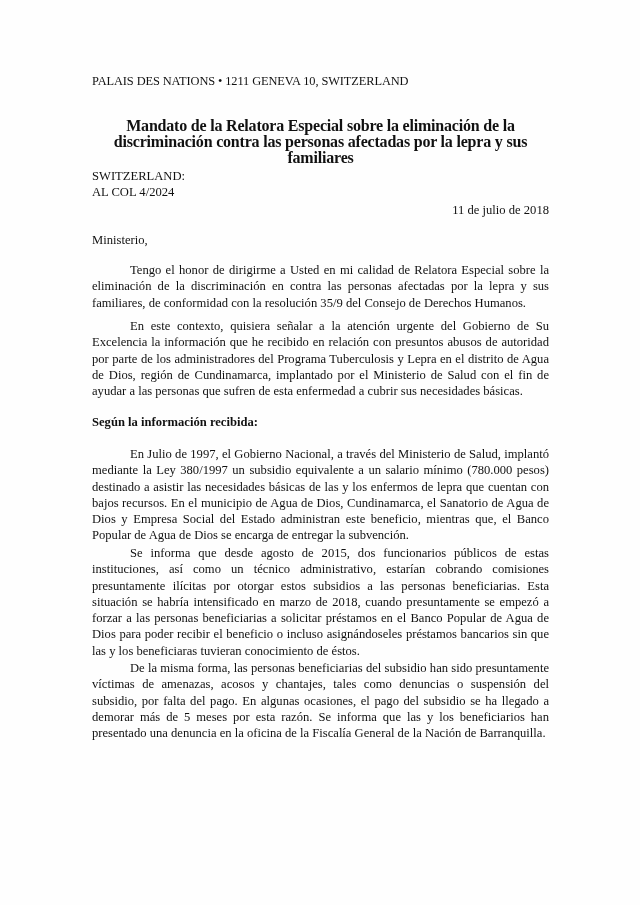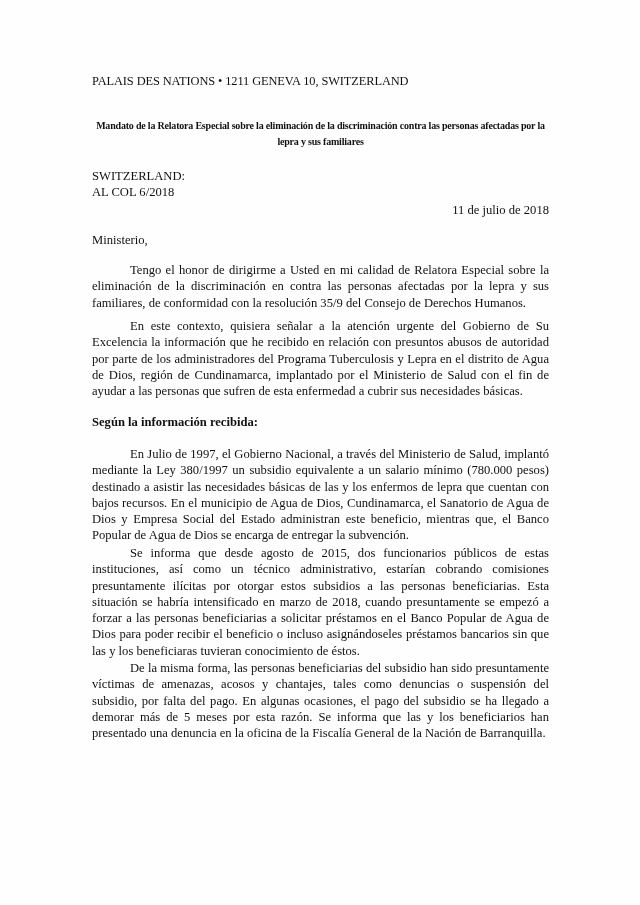--- a/index.html
+++ b/index.html
@@ -1,38 +1,38 @@
 <!DOCTYPE html>
 <html><head>
   <meta charset="utf-8">
   <style>
     html, body { margin: 0; padding: 0; background: #fefefe; }
     body { width: 640px; height: 905px; position: relative; overflow: hidden;
       font-family: "Liberation Serif", "DejaVu Serif", serif; color: #111; font-size: 12.6px; }
     .page { position: absolute; left: 92px; top: 0; width: 457px; }
     .address { position: absolute; top: 74px; left: 0; width: 457px; text-align: left; font-size: 12.4px; letter-spacing: -0.1px; }
-    .mandate { position: absolute; top: 118px; left: 0; width: 457px; text-align: center; font-weight: bold; font-size: 10px; line-height: 16px; letter-spacing: -0.2px; }
+    .mandate { position: absolute; top: 118px; left: 0; width: 457px; text-align: center; font-weight: bold; font-size: 16px; line-height: 16px; letter-spacing: -0.2px; }
     .ref { position: absolute; top: 168px; left: 0; line-height: 16px; }
     .date { position: absolute; top: 203px; right: 0; text-align: right; margin-left: 36px; }
     .salutation { position: absolute; top: 233px; left: 0; }
     .para { position: absolute; left: 0; width: 457px; text-align: justify; line-height: 16.3px; }
     .para .indent { display: inline-block; width: 38px; }
     .lead { position: absolute; left: 0; font-weight: bold; }
     b { font-weight: normal; }
   </style>
 </head>
 <body>
 
 <div class="page">
   <div class="address">PALAIS DES NATIONS • 1211 GENEVA 10, SWITZERLAND</div>
   <div class="mandate">Mandato de la Relatora Especial sobre la eliminación de la discriminación contra las personas afectadas por la lepra y sus familiares</div>
 
   <div class="ref">
     <div>SWITZERLAND:</div>
-    <div>AL COL 6/2018</div>
+    <div>AL COL 4/2024</div>
   </div>
 
   <div class="date">11 de julio de 2018</div>
   <div class="salutation">Ministerio,</div>
 
   <div class="para" style="top:262px;"><span class="indent"></span><span>Tengo el honor de dirigirme a Usted en mi calidad de Relatora Especial sobre la eliminación de la discriminación en contra las personas afectadas por la lepra y sus familiares, de conformidad con la resolución 35/9 del Consejo de Derechos Humanos.</span></div>
 
   <div class="para" style="top:318px;"><span class="indent"></span><span>En este contexto, quisiera señalar a la atención urgente del Gobierno de Su Excelencia la información que he recibido en relación con </span><b>presuntos abusos de autoridad por parte de los administradores del Programa Tuberculosis y Lepra en el distrito de Agua de Dios, región de Cundinamarca, implantado por el Ministerio de Salud con el fin de ayudar a las personas que sufren de esta enfermedad a cubrir sus necesidades básicas</b><span>.</span></div>
 
   <div class="lead" style="top:415px;">Según la información recibida:</div>

